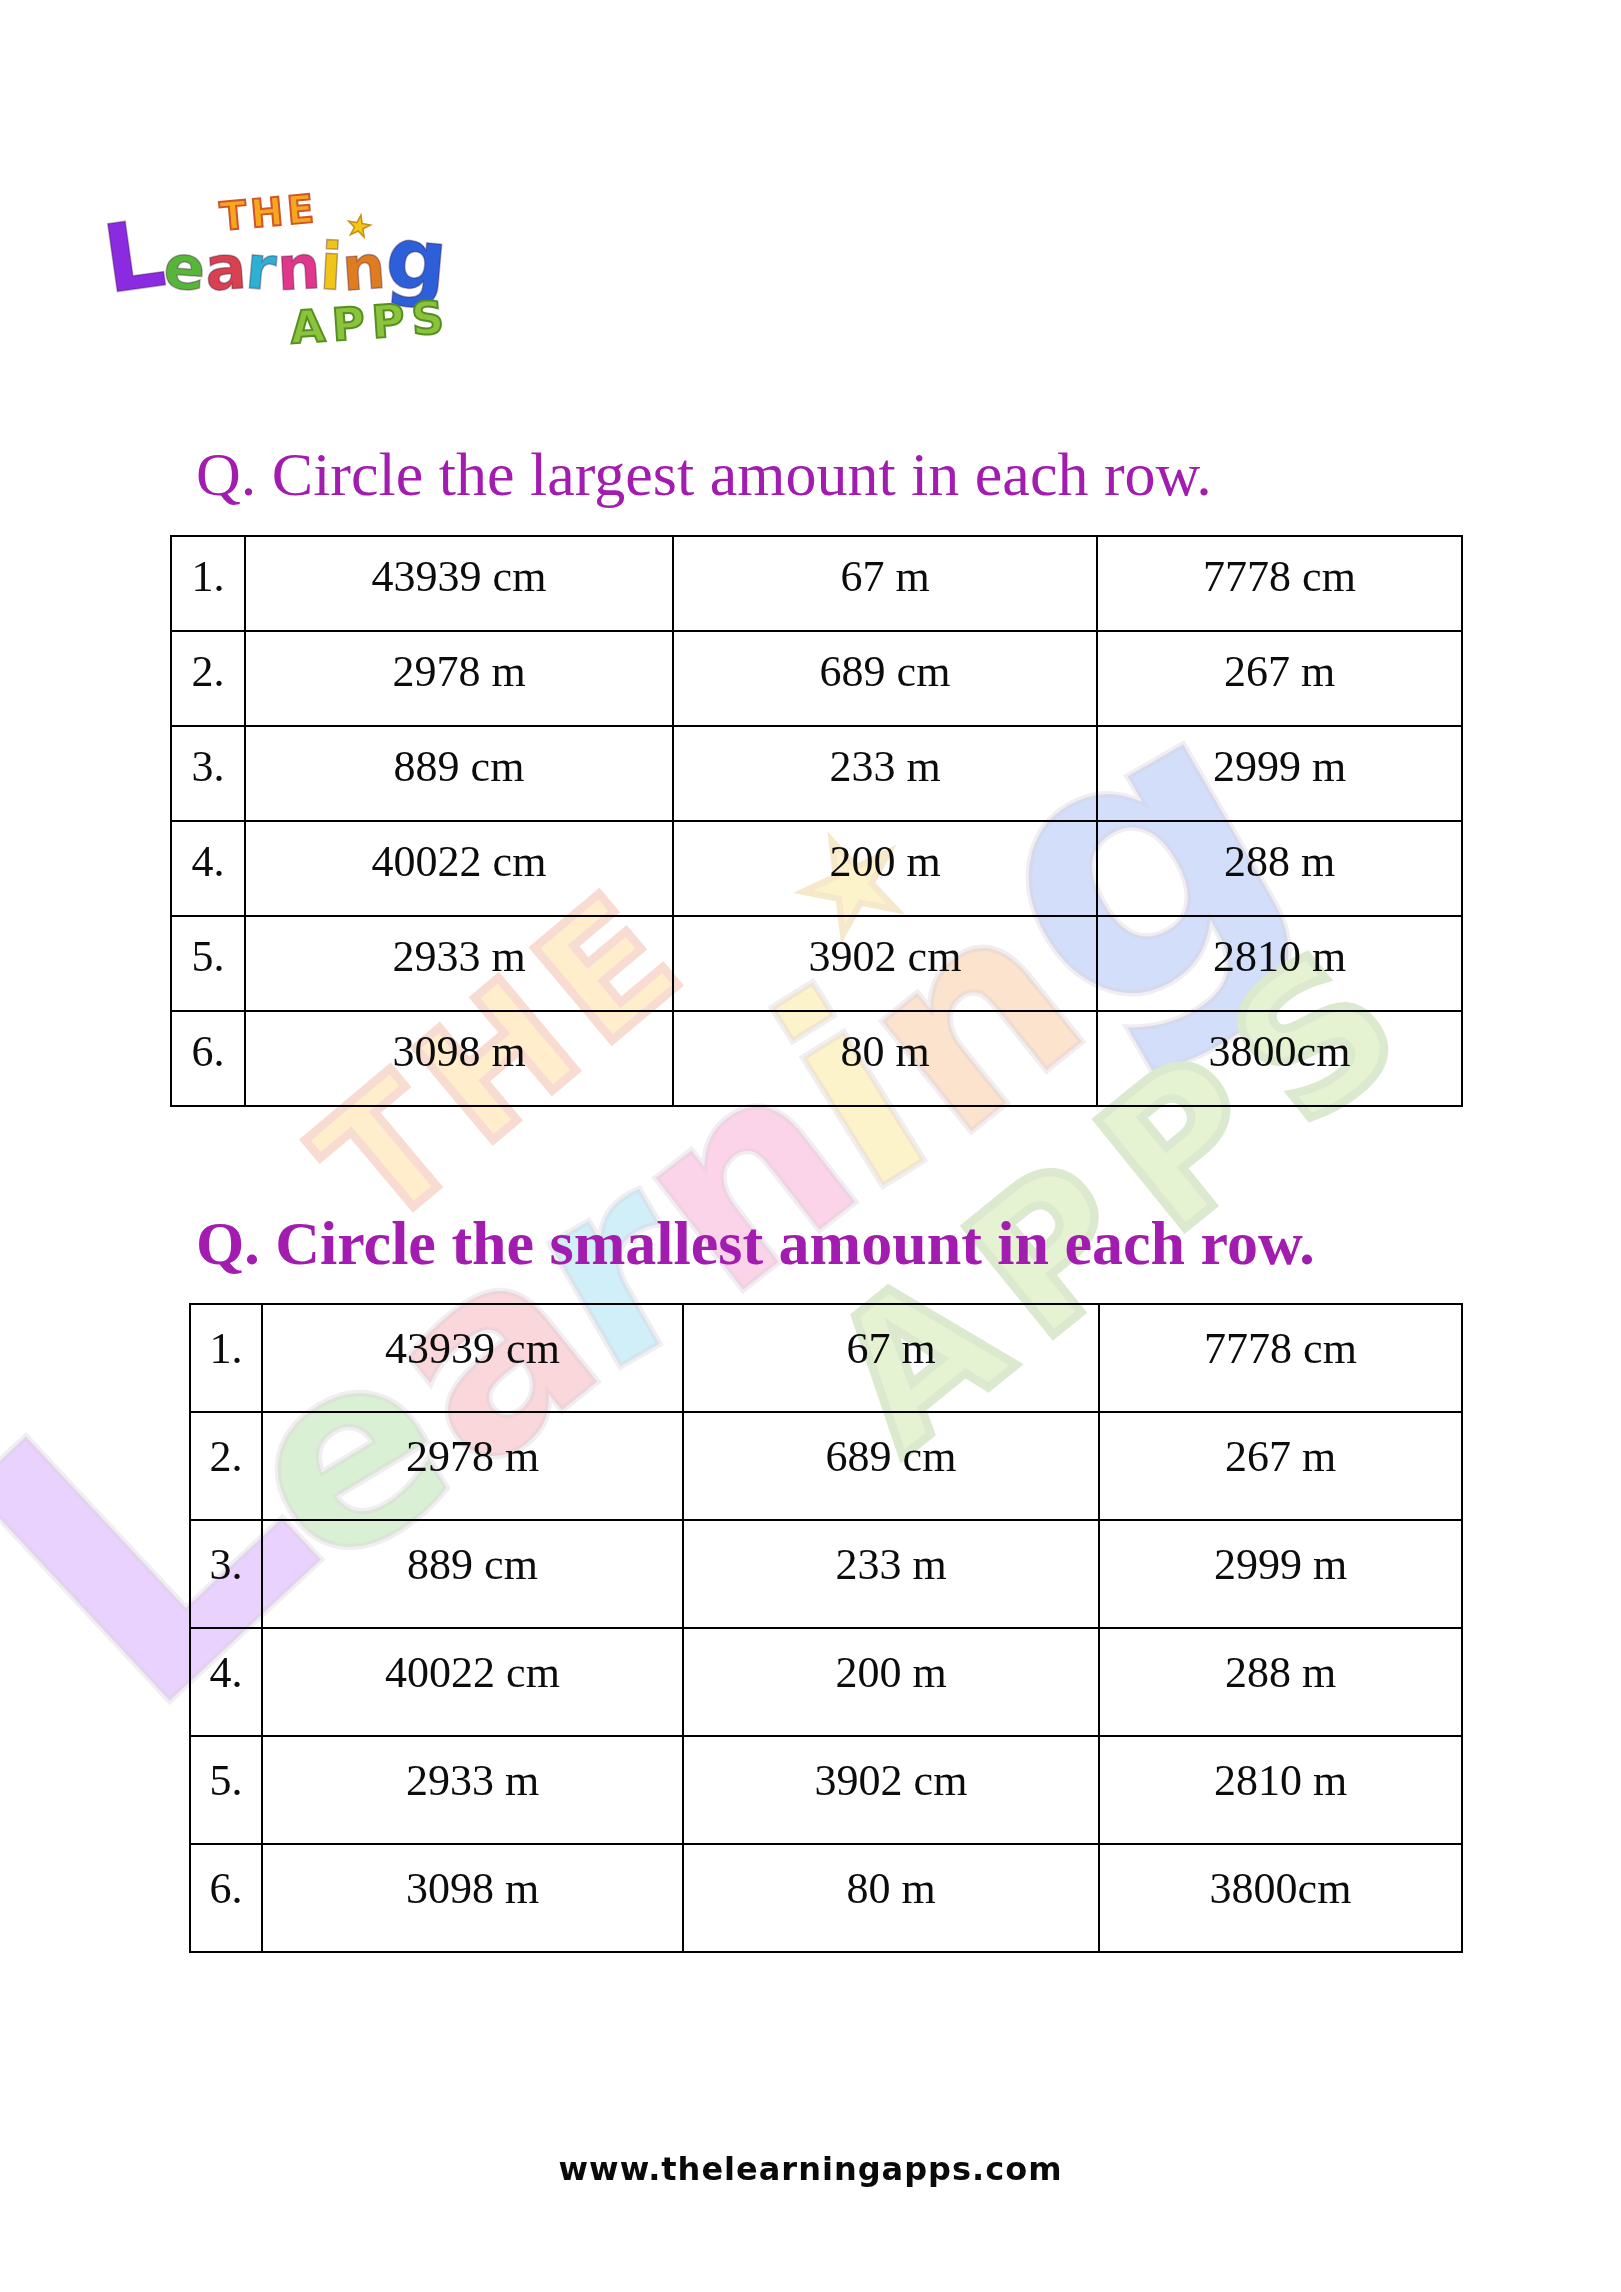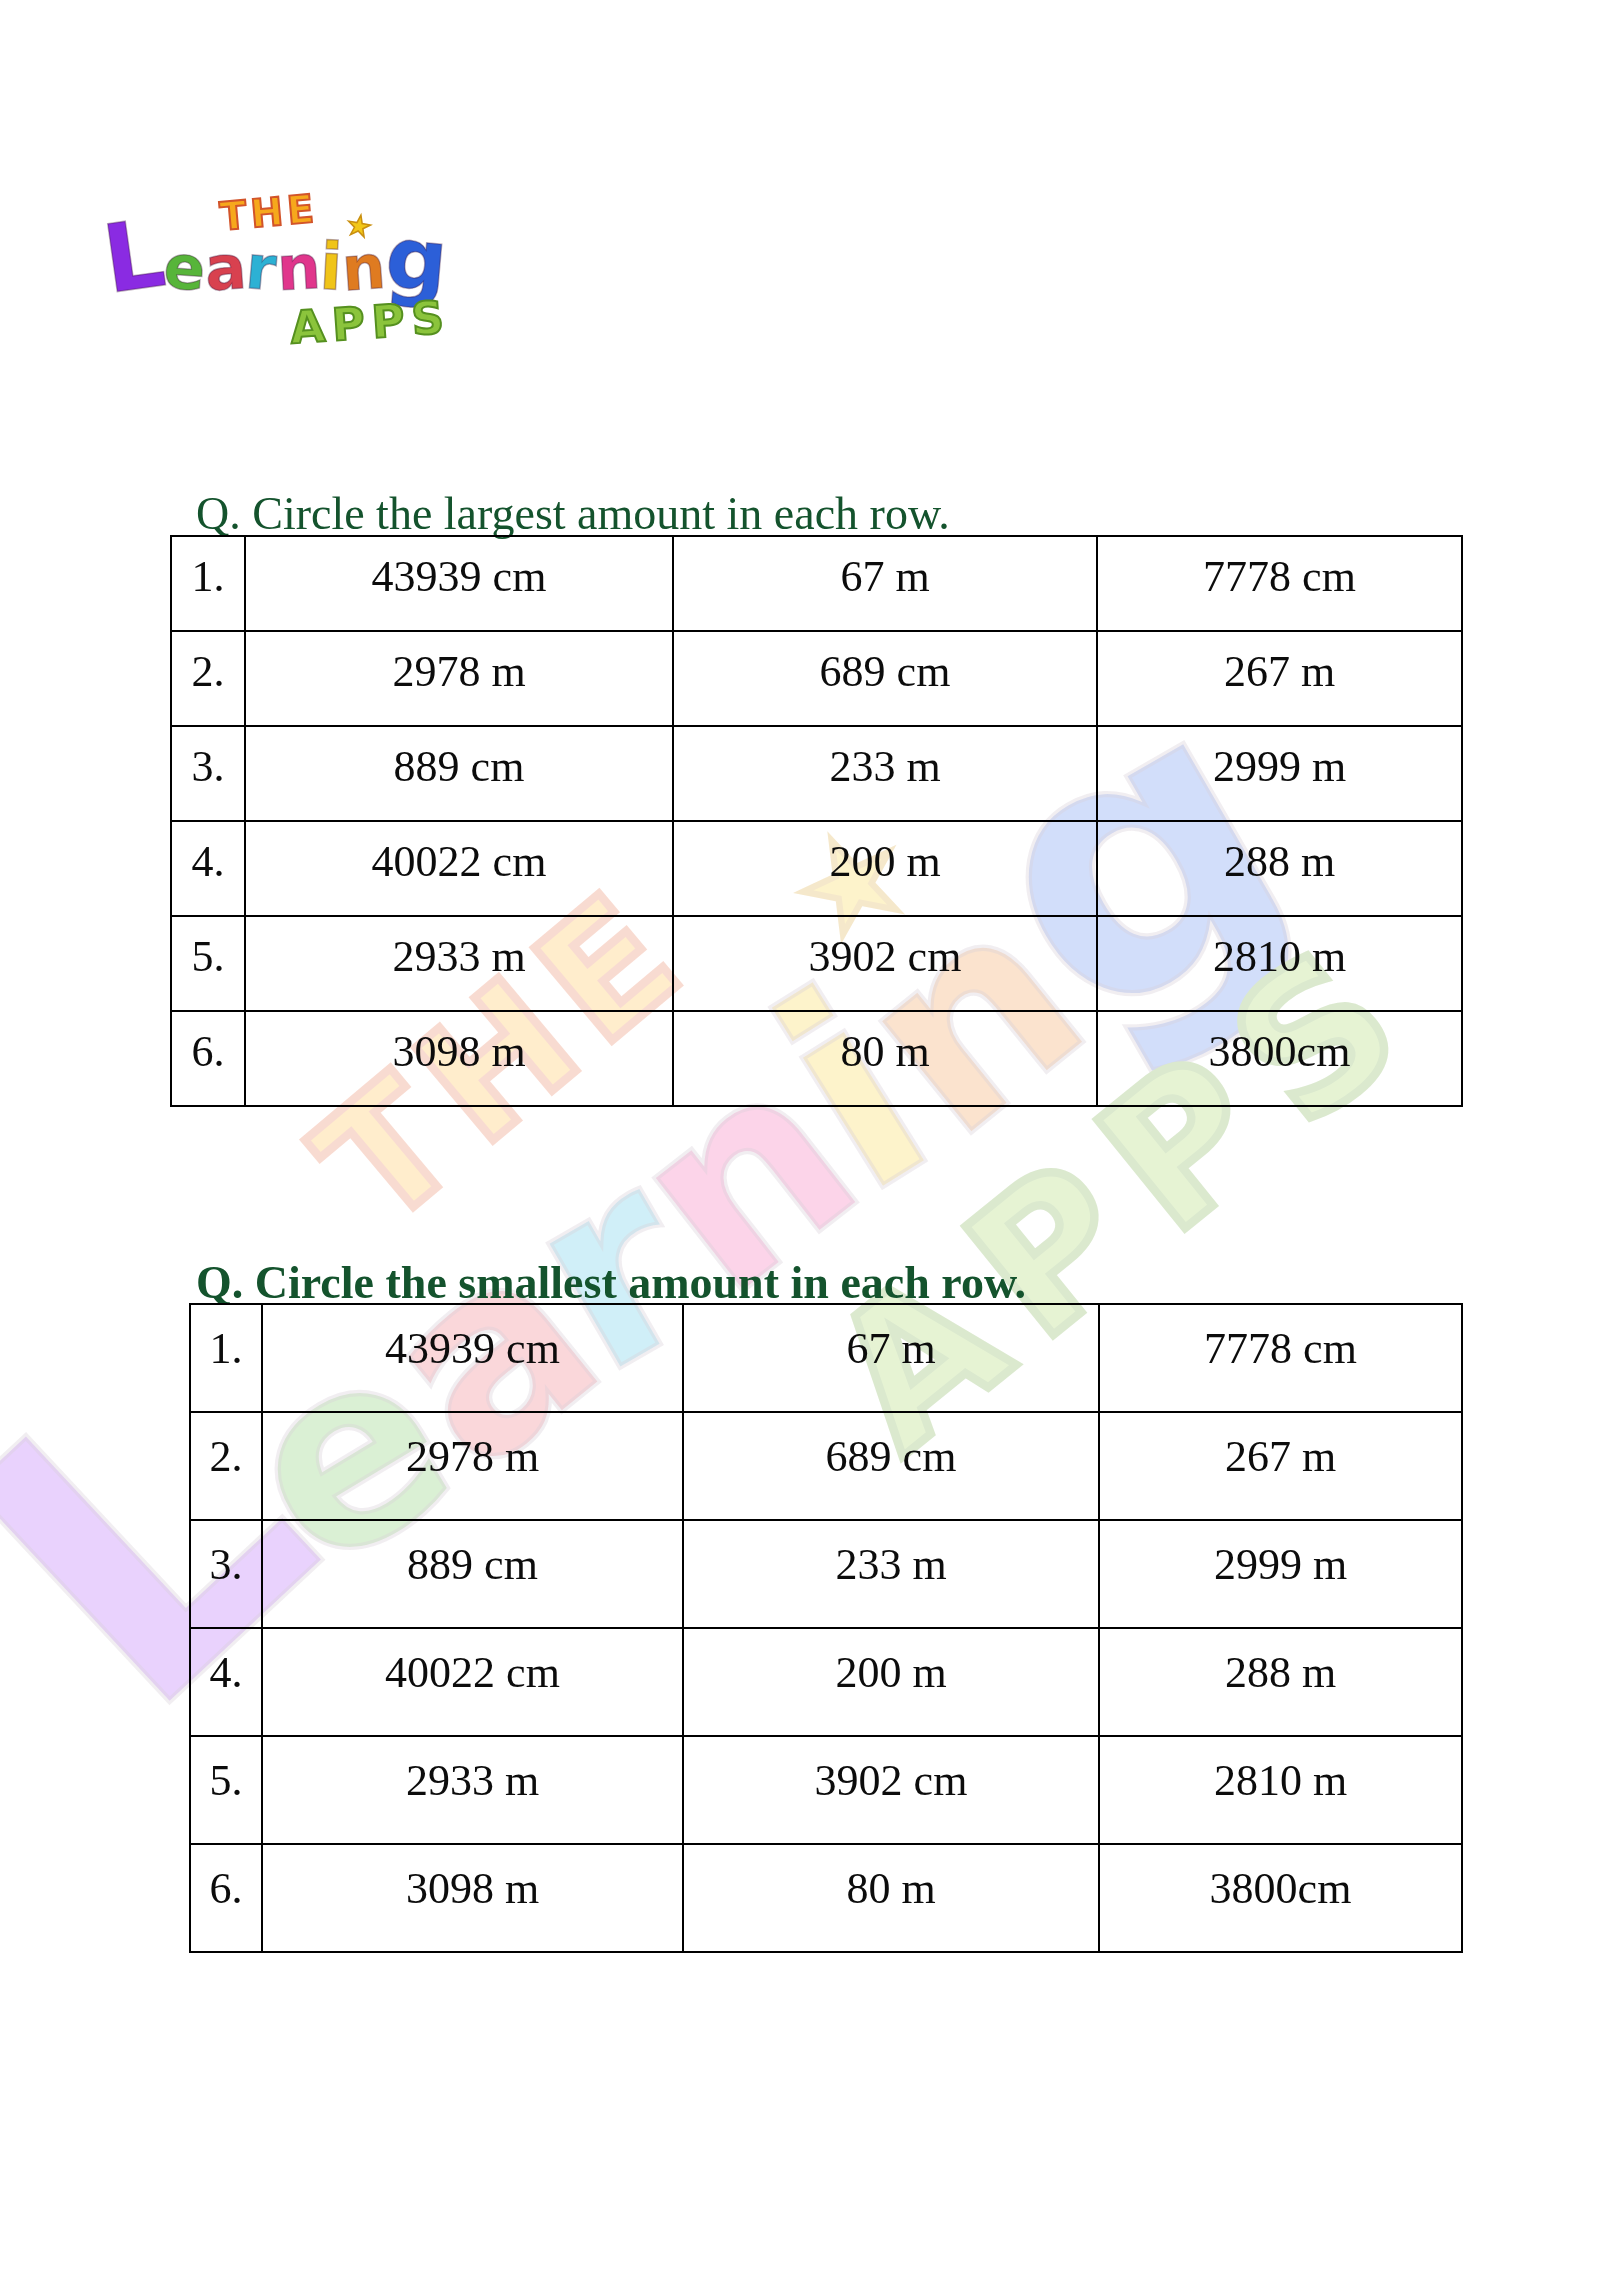--- a/index.html
+++ b/index.html
@@ -32,21 +32,21 @@
   .wm{position:absolute;left:755px;top:1220px;width:382px;height:172px;z-index:0;
       opacity:0.20;transform:translate(-50%,-50%) rotate(-35deg) scale(4.25);
       filter:saturate(1.15);pointer-events:none;}
 
   
   .page-title{position:absolute;left:524px;top:233px;z-index:2;
               font-family:"DejaVu Sans", sans-serif;font-weight:bold;font-size:114px;
               letter-spacing:-3.9px;color:#000;-webkit-text-stroke:3.9px #000;line-height:1;}
 
   
-  .question{position:absolute;z-index:2;font-size:46px;color:#14532d;white-space:nowrap;margin-top:48px;}
+  .question{position:absolute;z-index:2;font-size:62px;color:#a21caf;white-space:nowrap;}
   .q1{left:196px;top:439px;}
   .q2{left:196px;top:1208px;font-weight:bold;}
 
   
   table.ws{position:absolute;border-collapse:collapse;table-layout:fixed;z-index:2;background:transparent;}
   table.ws td{border:2px solid #000;vertical-align:top;text-align:center;
               font-size:44px;color:#0c0c0c;line-height:1.1;}
   .table1{left:170px;top:535px;width:1291px;}
   .table1 tr{height:95px;}
   .table1 td{padding-top:15.7px;}
@@ -178,15 +178,16 @@
       </tr>
       <tr>
         <td class="num">6.</td>
         <td>3098 m</td>
         <td>80 m</td>
         <td>3800cm</td>
       </tr>
     </tbody>
   </table>
 
+  <div class="footer-url">www.thelearningapps.com</div>
 
 </div>
 
 
 </body></html>

